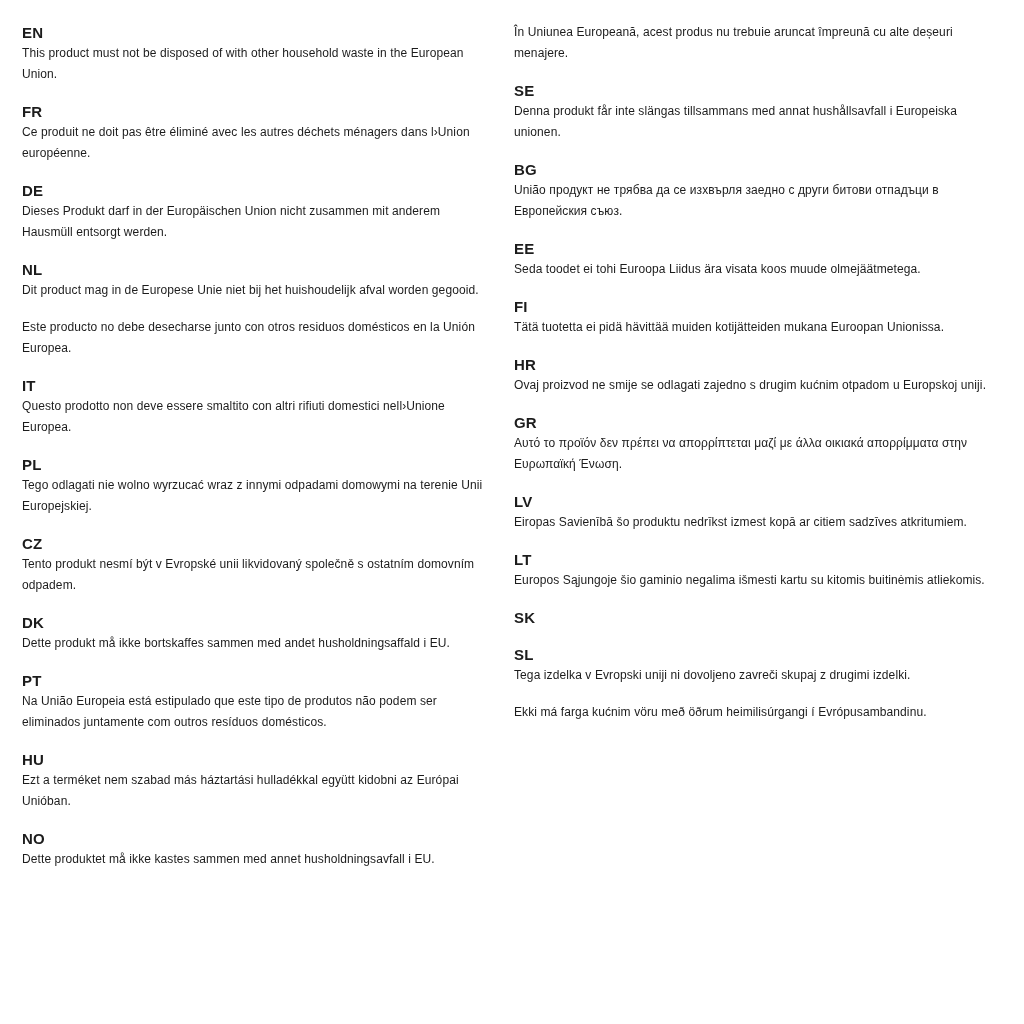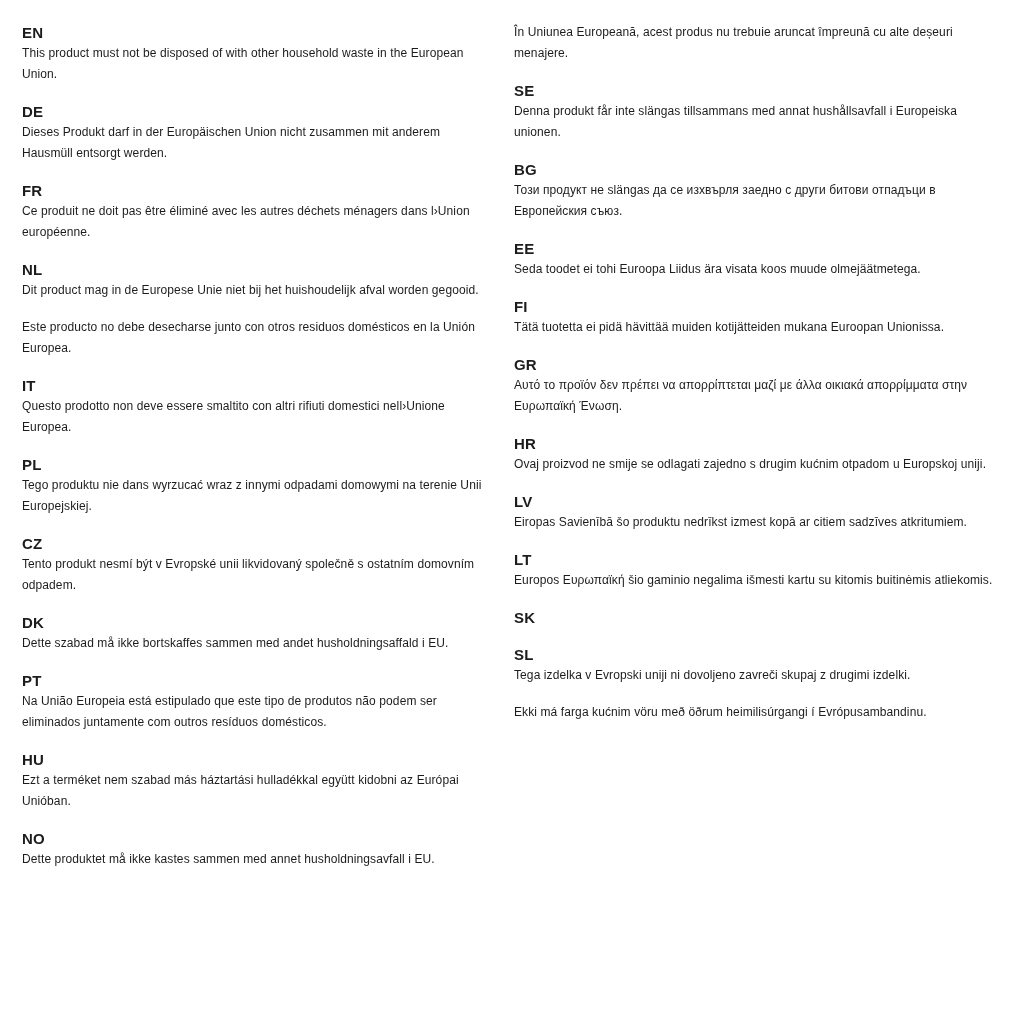--- a/index.html
+++ b/index.html
@@ -38,49 +38,49 @@
 <body>
 
 <div class="page">
 
   <div class="col">
     <section class="lang-block">
       <h2 class="lang-code">EN</h2>
       <p class="lang-text">This product must not be disposed of with other household waste in the European Union.</p>
     </section>
     <section class="lang-block">
+      <h2 class="lang-code">FR</h2>
+      <p class="lang-text">Ce produit ne doit pas être éliminé avec les autres déchets ménagers dans l›Union européenne.</p>
+    </section>
+    <section class="lang-block">
       <h2 class="lang-code">DE</h2>
       <p class="lang-text">Dieses Produkt darf in der Europäischen Union nicht zusammen mit anderem Hausmüll entsorgt werden.</p>
-    </section>
-    <section class="lang-block">
-      <h2 class="lang-code">FR</h2>
-      <p class="lang-text">Ce produit ne doit pas être éliminé avec les autres déchets ménagers dans l›Union européenne.</p>
     </section>
     <section class="lang-block">
       <h2 class="lang-code">NL</h2>
       <p class="lang-text">Dit product mag in de Europese Unie niet bij het huishoudelijk afval worden gegooid.</p>
     </section>
     <section class="lang-block">
       <p class="lang-text">Este producto no debe desecharse junto con otros residuos domésticos en la Unión Europea.</p>
     </section>
     <section class="lang-block">
       <h2 class="lang-code">IT</h2>
       <p class="lang-text">Questo prodotto non deve essere smaltito con altri rifiuti domestici nell›Unione Europea.</p>
     </section>
     <section class="lang-block">
       <h2 class="lang-code">PL</h2>
-      <p class="lang-text">Tego produktu nie dans wyrzucać wraz z innymi odpadami domowymi na terenie Unii Europejskiej.</p>
+      <p class="lang-text">Tego odlagati nie wolno wyrzucać wraz z innymi odpadami domowymi na terenie Unii Europejskiej.</p>
     </section>
     <section class="lang-block">
       <h2 class="lang-code">CZ</h2>
       <p class="lang-text">Tento produkt nesmí být v Evropské unii likvidovaný společně s ostatním domovním odpadem.</p>
     </section>
     <section class="lang-block">
       <h2 class="lang-code">DK</h2>
-      <p class="lang-text">Dette szabad må ikke bortskaffes sammen med andet husholdningsaffald i EU.</p>
+      <p class="lang-text">Dette produkt må ikke bortskaffes sammen med andet husholdningsaffald i EU.</p>
     </section>
     <section class="lang-block">
       <h2 class="lang-code">PT</h2>
       <p class="lang-text">Na União Europeia está estipulado que este tipo de produtos não podem ser eliminados juntamente com outros resíduos domésticos.</p>
     </section>
     <section class="lang-block">
       <h2 class="lang-code">HU</h2>
       <p class="lang-text">Ezt a terméket nem szabad más háztartási hulladékkal együtt kidobni az Európai Unióban.</p>
     </section>
     <section class="lang-block">
@@ -92,45 +92,45 @@
   <div class="col">
     <section class="lang-block">
       <p class="lang-text">În Uniunea Europeană, acest produs nu trebuie aruncat împreună cu alte deșeuri menajere.</p>
     </section>
     <section class="lang-block">
       <h2 class="lang-code">SE</h2>
       <p class="lang-text">Denna produkt får inte slängas tillsammans med annat hushållsavfall i Europeiska unionen.</p>
     </section>
     <section class="lang-block">
       <h2 class="lang-code">BG</h2>
-      <p class="lang-text">Този продукт не slängas да се изхвърля заедно с други битови отпадъци в Европейския съюз.</p>
+      <p class="lang-text">União продукт не трябва да се изхвърля заедно с други битови отпадъци в Европейския съюз.</p>
     </section>
     <section class="lang-block">
       <h2 class="lang-code">EE</h2>
       <p class="lang-text">Seda toodet ei tohi Euroopa Liidus ära visata koos muude olmejäätmetega.</p>
     </section>
     <section class="lang-block">
       <h2 class="lang-code">FI</h2>
       <p class="lang-text">Tätä tuotetta ei pidä hävittää muiden kotijätteiden mukana Euroopan Unionissa.</p>
     </section>
     <section class="lang-block">
+      <h2 class="lang-code">HR</h2>
+      <p class="lang-text">Ovaj proizvod ne smije se odlagati zajedno s drugim kućnim otpadom u Europskoj uniji.</p>
+    </section>
+    <section class="lang-block">
       <h2 class="lang-code">GR</h2>
       <p class="lang-text">Αυτό το προϊόν δεν πρέπει να απορρίπτεται μαζί με άλλα οικιακά απορρίμματα στην Ευρωπαϊκή Ένωση.</p>
-    </section>
-    <section class="lang-block">
-      <h2 class="lang-code">HR</h2>
-      <p class="lang-text">Ovaj proizvod ne smije se odlagati zajedno s drugim kućnim otpadom u Europskoj uniji.</p>
     </section>
     <section class="lang-block">
       <h2 class="lang-code">LV</h2>
       <p class="lang-text">Eiropas Savienībā šo produktu nedrīkst izmest kopā ar citiem sadzīves atkritumiem.</p>
     </section>
     <section class="lang-block">
       <h2 class="lang-code">LT</h2>
-      <p class="lang-text">Europos Ευρωπαϊκή šio gaminio negalima išmesti kartu su kitomis buitinėmis atliekomis.</p>
+      <p class="lang-text">Europos Sąjungoje šio gaminio negalima išmesti kartu su kitomis buitinėmis atliekomis.</p>
     </section>
     <section class="lang-block">
       <h2 class="lang-code">SK</h2>
     </section>
     <section class="lang-block">
       <h2 class="lang-code">SL</h2>
       <p class="lang-text">Tega izdelka v Evropski uniji ni dovoljeno zavreči skupaj z drugimi izdelki.</p>
     </section>
     <section class="lang-block">
       <p class="lang-text">Ekki má farga kućnim vöru með öðrum heimilisúrgangi í Evrópusambandinu.</p>

